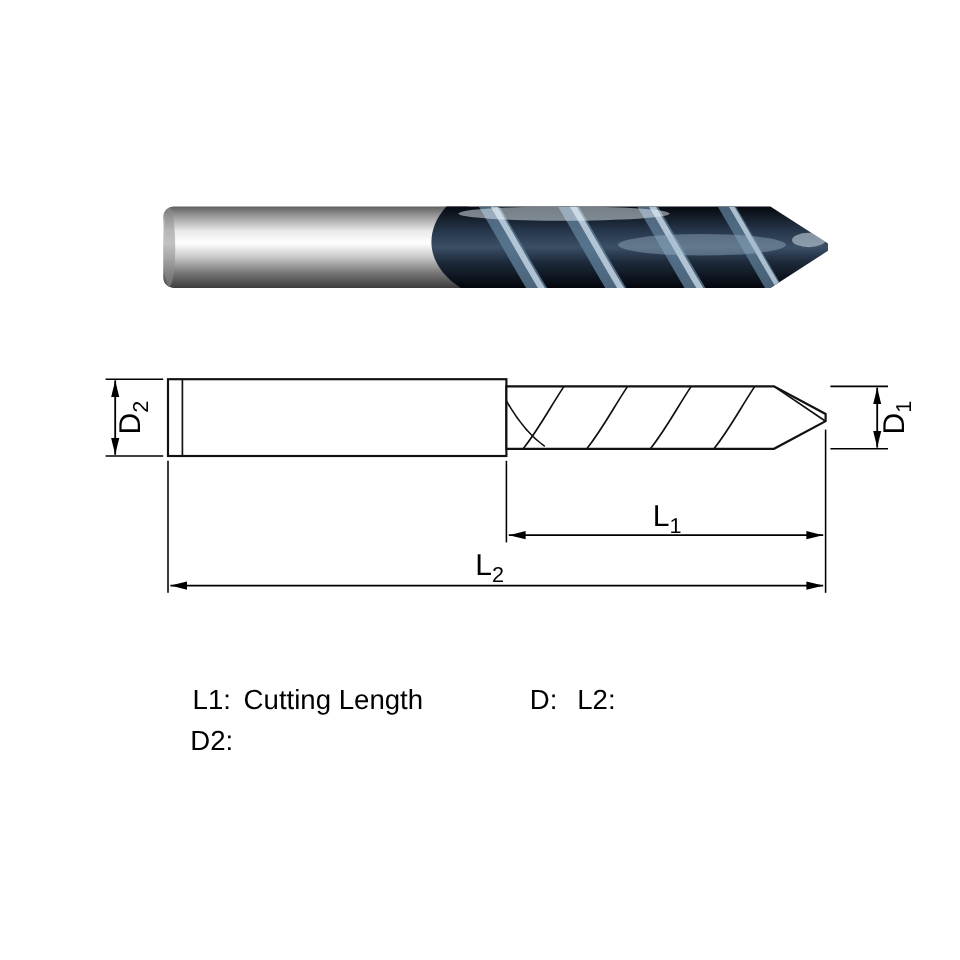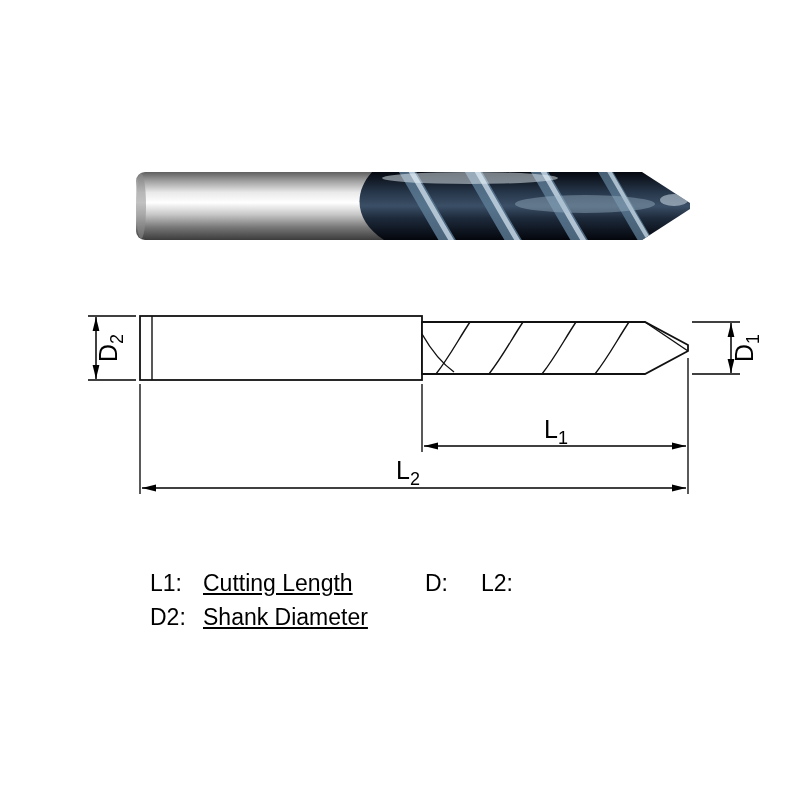--- a/index.html
+++ b/index.html
@@ -14,22 +14,22 @@
   .dimlabel .sub{font-size:18px;}
   .legend{position:absolute;top:568px;left:150px;}
   .legend-grid{
     display:grid;
     grid-template-columns:53px 222px 56px auto;
     row-gap:4px;
     font-size:23px;
     line-height:30px;
     color:#000;
   }
-  .lg-label{white-space:nowrap;}
-  .lg-text{white-space:nowrap;text-decoration:underline;}
+  .lg-label{white-space:nowrap;text-align:center;}
+  .lg-text{white-space:nowrap;}
 </style>
 </head>
 <body>
 
 <svg class="photo" width="800" height="110" viewBox="0 0 800 110">
   <defs>
     <linearGradient id="shankGrad" x1="0" y1="0" x2="0" y2="1">
       <stop offset="0" stop-color="#5f5f5f"></stop>
       <stop offset="0.12" stop-color="#9a9a9a"></stop>
       <stop offset="0.30" stop-color="#e9e9e9"></stop>
@@ -121,15 +121,14 @@
 </svg>
 
 <div class="legend">
   <div class="legend-grid">
     <span class="lg-label">L1:</span>
     <span class="lg-text">Cutting Length</span>
     <span class="lg-label">D:</span>
 
     <span class="lg-label">L2:</span>
     <span class="lg-label">D2:</span>
-    <span class="lg-text">Shank Diameter</span>
   </div>
 </div>
 
 </body></html>

